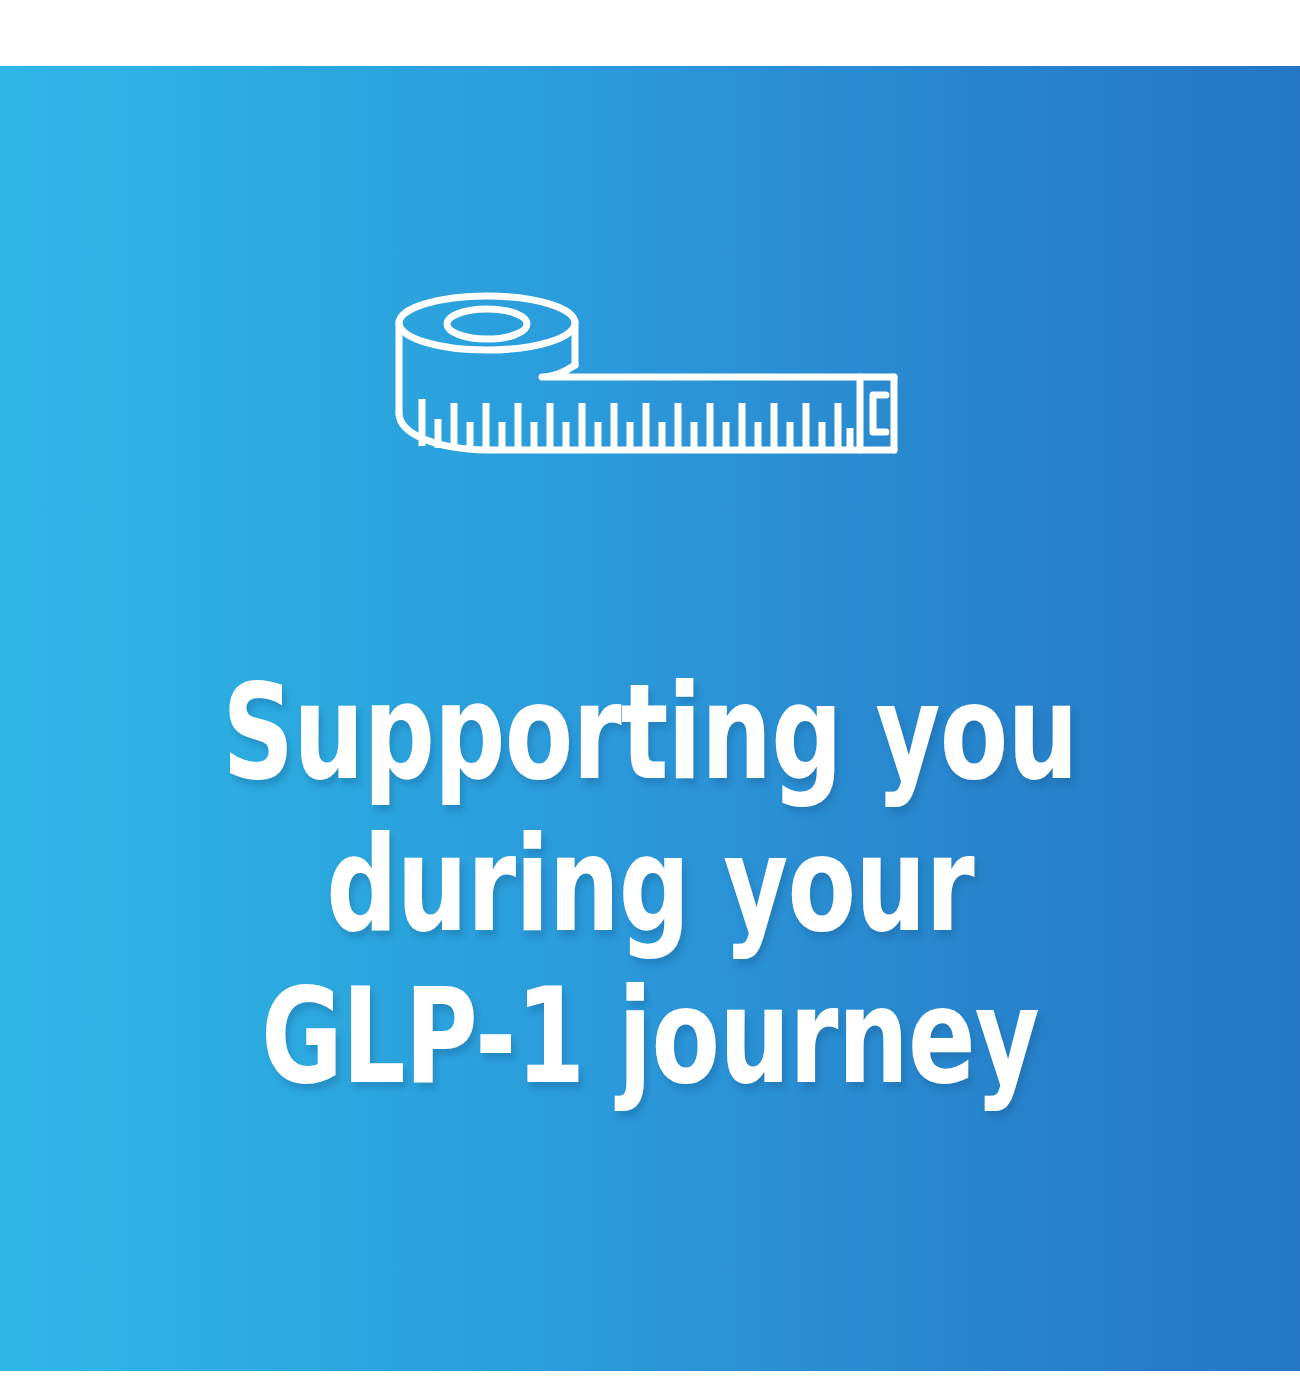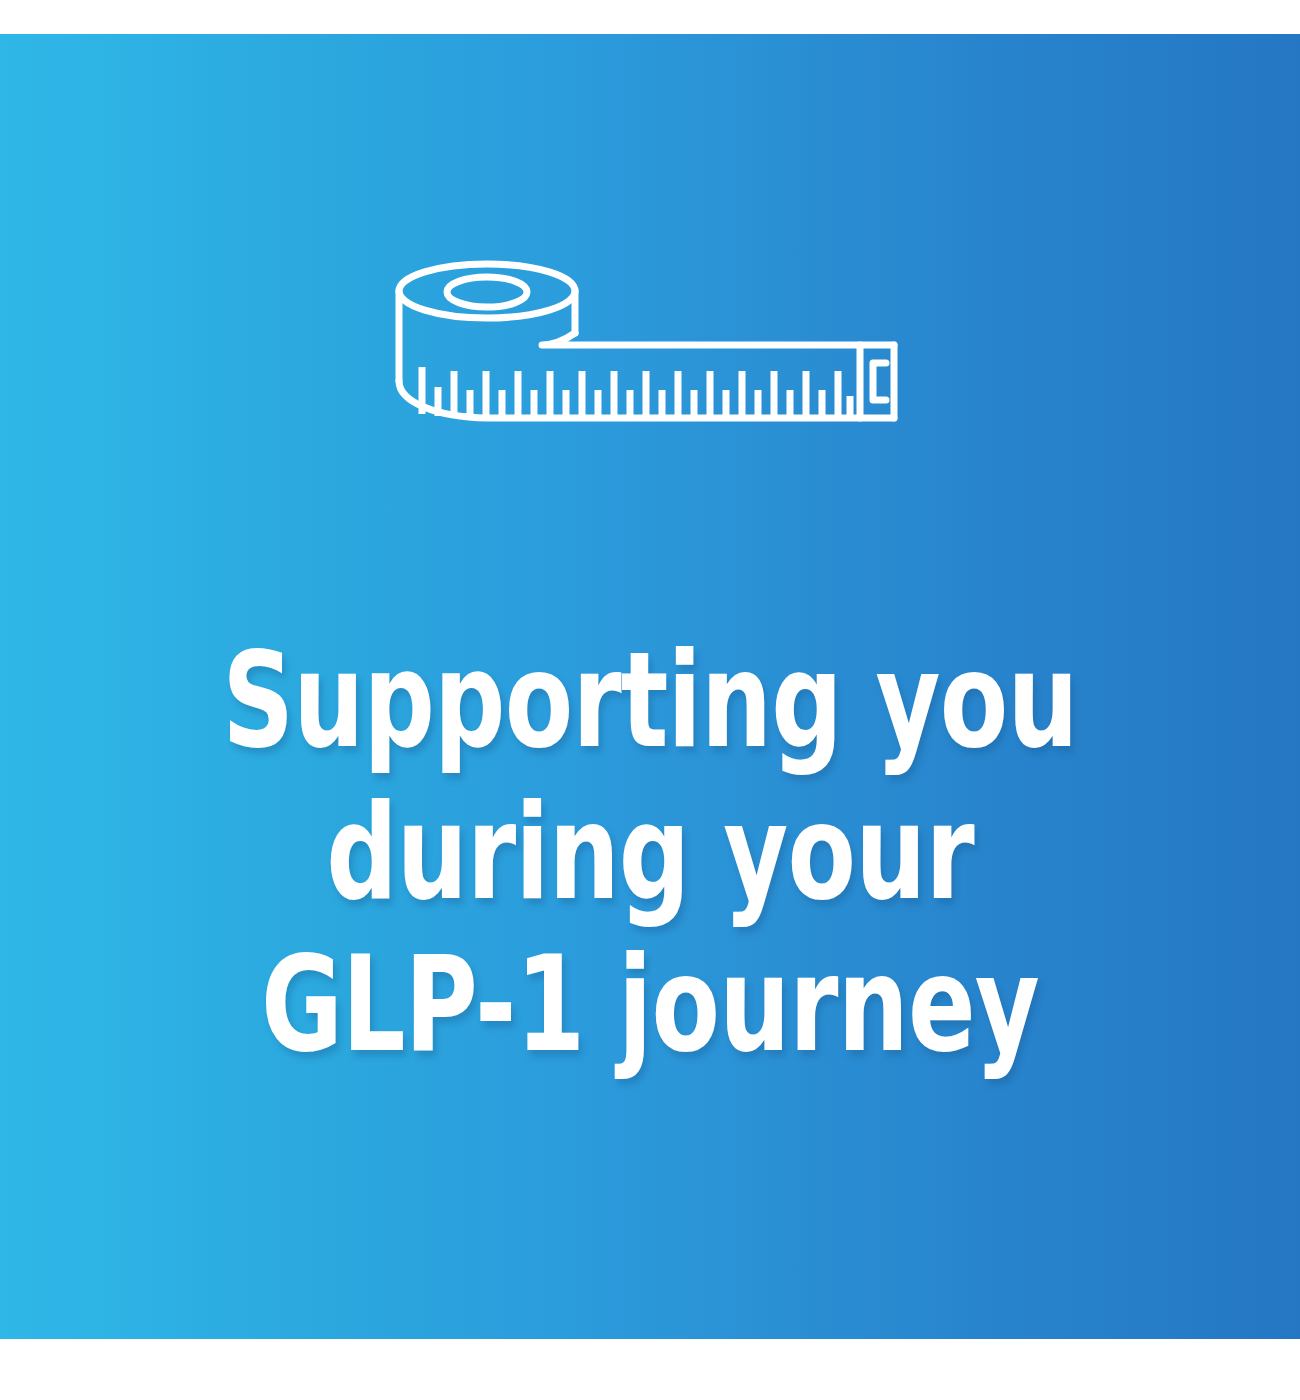--- a/index.html
+++ b/index.html
@@ -20,21 +20,21 @@
     position: relative;
     width: 1300px;
     height: 1400px;
     background: #ffffff;
   }
 
   
   .poster-card {
     position: absolute;
     left: 0;
-    top: 34px;
+    top: 66px;
     width: 1300px;
     height: 1305px;
     background: linear-gradient(90deg,
         #2fb7e8 0%,
         #2eb3e5 8%,
         #2ba7de 26%,
         #2b9bdc 45%,
         #2a8ed3 62%,
         #2782cb 80%,
         #2577c4 100%);

